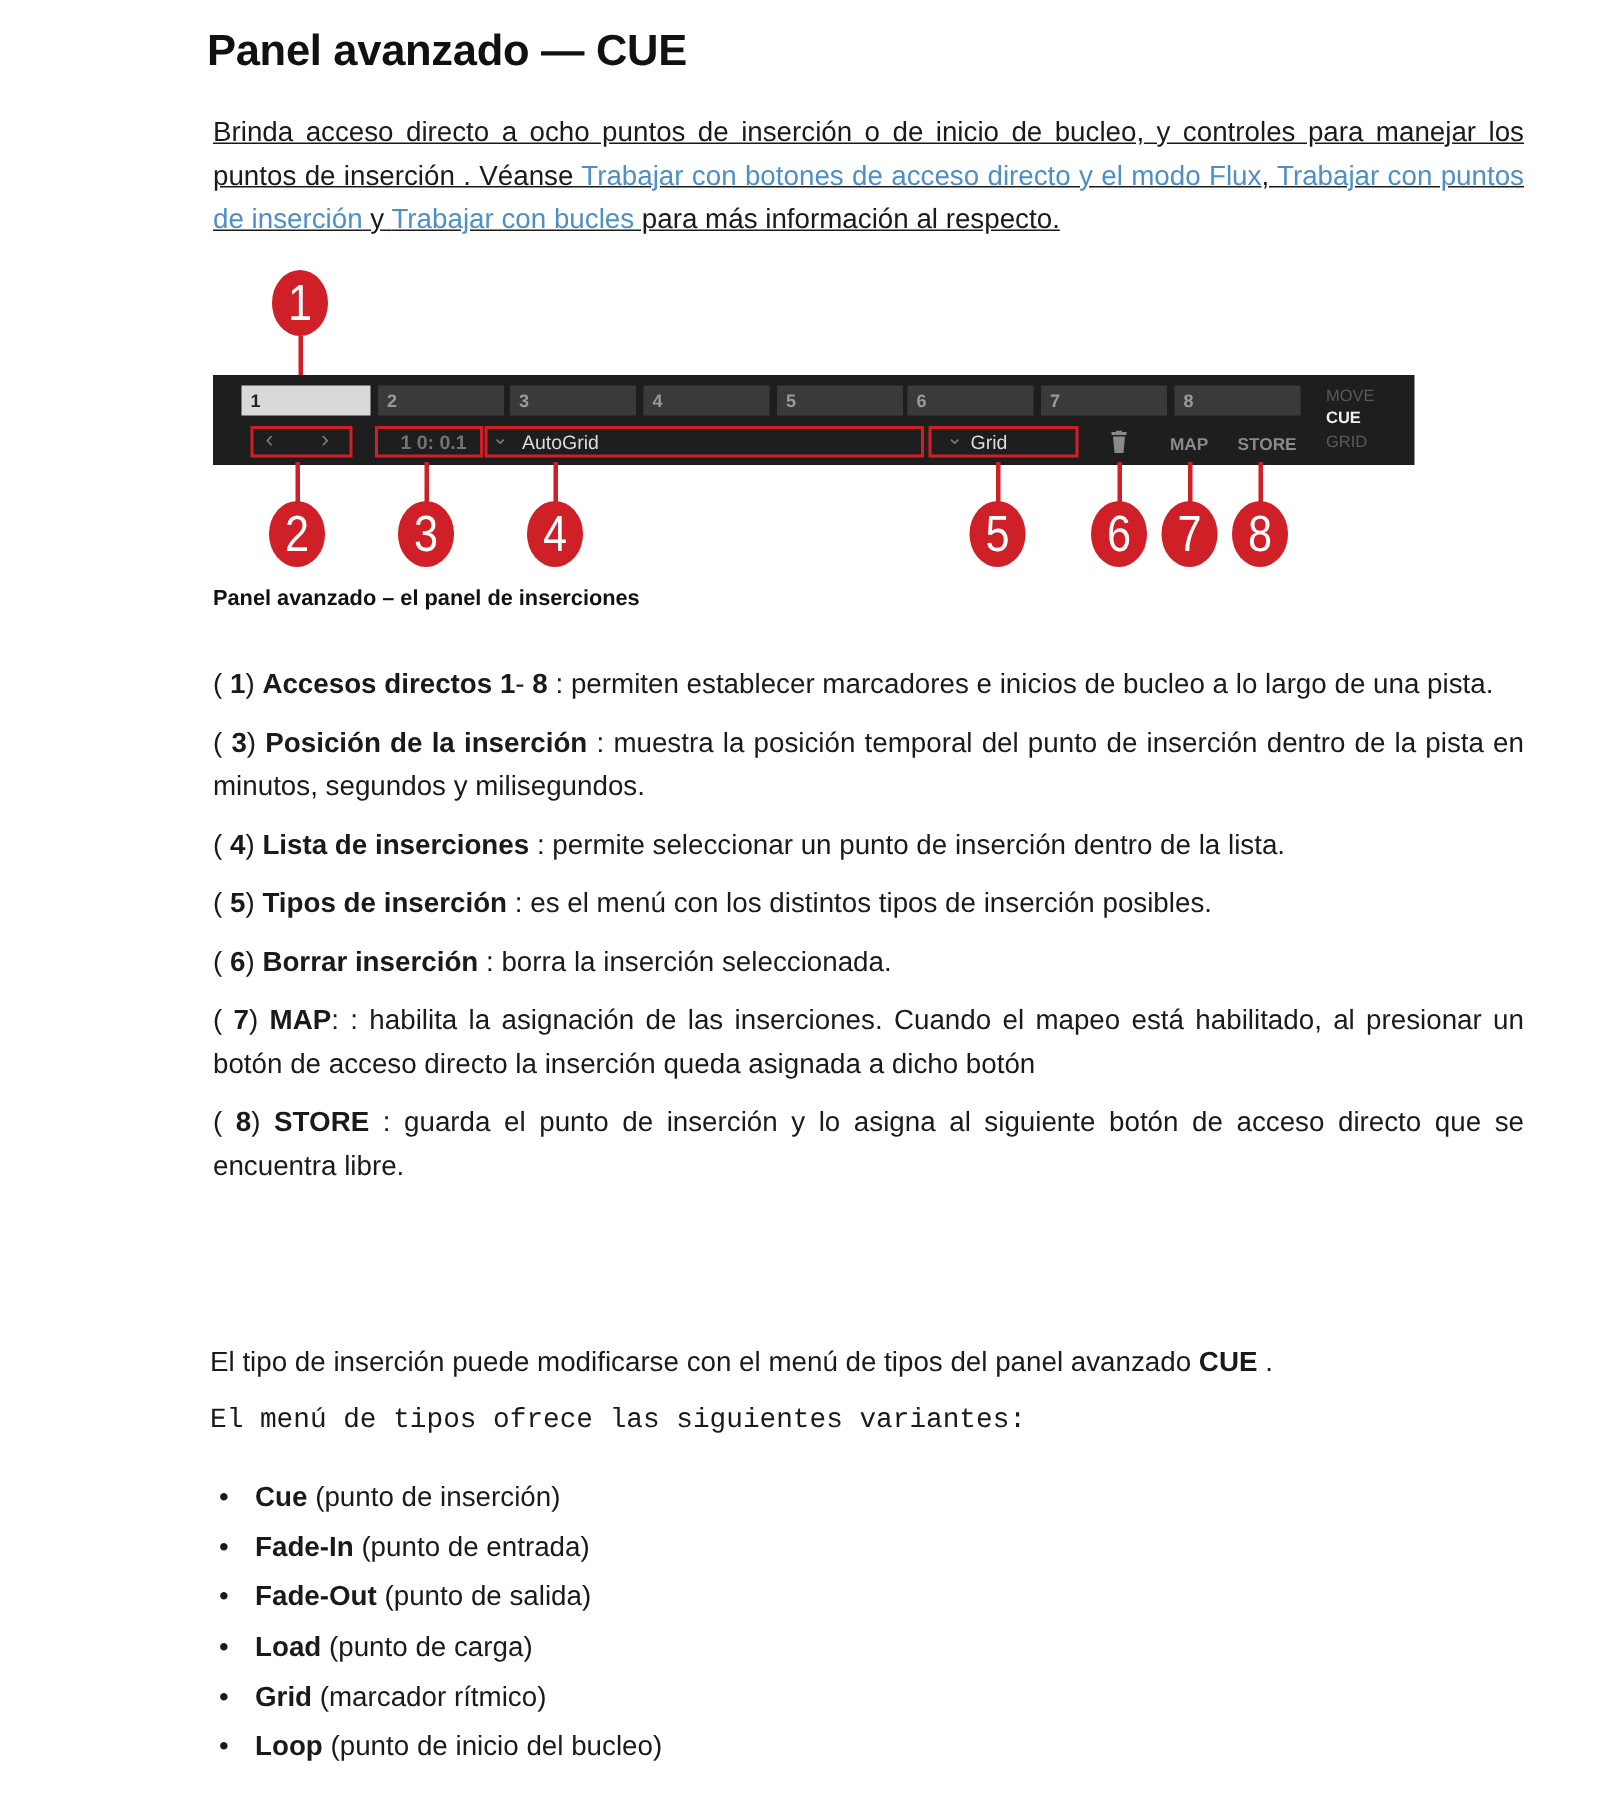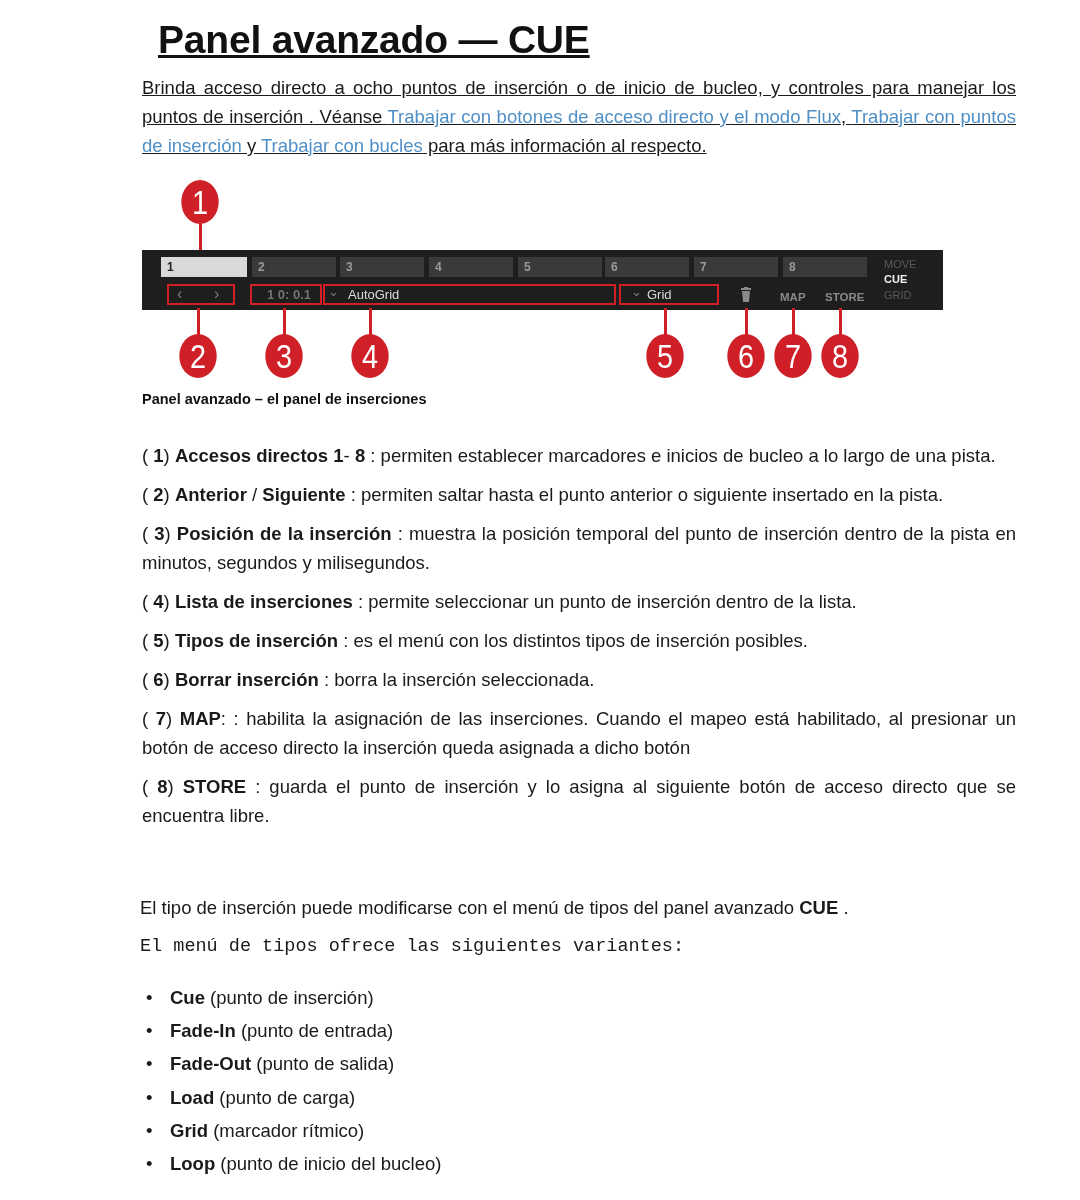--- a/index.html
+++ b/index.html
@@ -1,18 +1,18 @@
 <!DOCTYPE html>
 <html><head>
 <meta charset="utf-8">
 <style>
   html, body { margin: 0; padding: 0; background: #ffffff; }
   body { width: 1080px; height: 1200px; position: relative; overflow: hidden;
          font-family: "Liberation Sans", sans-serif; color: #1a1a1a; }
-  h1 { position: absolute; left: 158px; top: 18px; margin: 0; font-size: 39px; font-weight: bold; color: #111; letter-spacing: -0.2px; text-decoration: underline; }
+  h1 { position: absolute; left: 138px; top: 18px; margin: 0; font-size: 29px; font-weight: bold; color: #111; letter-spacing: -0.2px; }
   .intro { position: absolute; left: 142px; top: 73px; width: 874px; margin: 0; font-size: 18.5px; line-height: 29px; text-align: justify; text-decoration: underline; }
   a.link { color: #4f8fc6; text-decoration: none; }
 
   
   .figure { position: absolute; left: 142px; top: 250px; width: 801px; height: 60px; background: #1e1e1e; }
   .slot { position: absolute; top: 7px; height: 20px; background: #3a3a3a; color: #9a9a9a; font-size: 12px; font-weight: bold; line-height: 20px; padding-left: 6px; box-sizing: border-box; }
   .slot.active { background: #d9d9d9; color: #222; }
   .redbox { position: absolute; border: 2px solid #d11f26; box-sizing: border-box; }
   .ctl { position: absolute; color: #c8c8c8; font-size: 13px; font-weight: bold; line-height: 16px; }
   .ctl.dim { color: #7b7b7b; font-weight: normal; }
@@ -94,21 +94,20 @@
 <div class="marker" style="left:724px; top:334px;">6</div>
 <div class="stem" style="left:792px; top:308px; height:28px;"></div>
 <div class="marker" style="left:771px; top:334px;">7</div>
 <div class="stem" style="left:839px; top:308px; height:28px;"></div>
 <div class="marker" style="left:818px; top:334px;">8</div>
 
 <div class="caption">Panel avanzado – el panel de inserciones</div>
 
 <div class="items">
   <p class="item">( <b>1</b>) <b>Accesos directos 1</b><span>- </span><b>8</b><span> : permiten establecer marcadores e inicios de bucleo a lo largo de una pista.</span></p>
-  <p class="item">( <b>2</b>) <b>Anterior</b><span> / </span><b>Siguiente</b><span> : permiten saltar hasta el punto anterior o siguiente insertado en la pista.</span></p>
   <p class="item">( <b>3</b>) <b>Posición de la inserción</b><span> : muestra la posición temporal del punto de inserción dentro de la pista en minutos, segundos y milisegundos.</span></p>
   <p class="item">( <b>4</b>) <b>Lista de inserciones</b><span> : permite seleccionar un punto de inserción dentro de la lista.</span></p>
   <p class="item">( <b>5</b>) <b>Tipos de inserción</b><span> : es el menú con los distintos tipos de inserción posibles.</span></p>
   <p class="item">( <b>6</b>) <b>Borrar inserción</b><span> : borra la inserción seleccionada.</span></p>
   <p class="item">( <b>7</b>) <b>MAP</b><span>: : habilita la asignación de las inserciones. Cuando el mapeo está habilitado, al presionar un botón de acceso directo la inserción queda asignada a dicho botón</span></p>
   <p class="item">( <b>8</b>) <b>STORE</b><span> : guarda el punto de inserción y lo asigna al siguiente botón de acceso directo que se encuentra libre.</span></p>
 </div>
 
 <p class="p2" style="top:893px;"><span>El tipo de inserción puede modificarse con el menú de tipos del panel avanzado </span><b>CUE</b><span> .</span></p>
 <p class="p2" style="top:932px;font-family:Liberation Mono, monospace;">El menú de tipos ofrece las siguientes variantes:</p>

